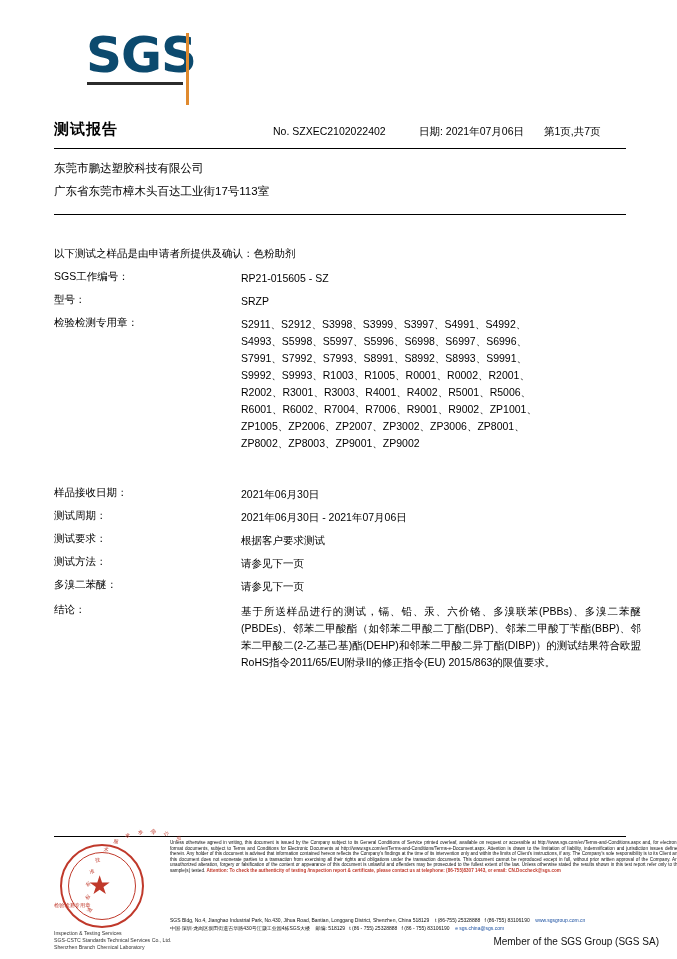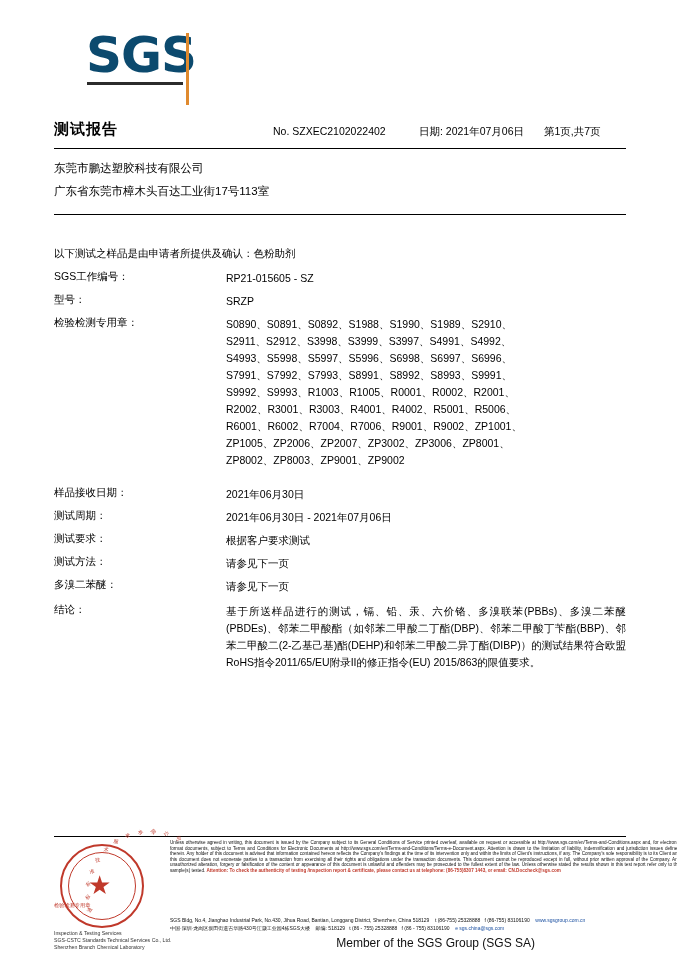--- a/index.html
+++ b/index.html
@@ -143,21 +143,21 @@
   }
   .field-label {
     position: absolute;
     left: 0;
     top: 0;
     width: 170px;
     font-size: 10.5px;
   }
   .field-value {
     position: absolute;
-    left: 172px;
+    left: 187px;
     top: 0;
     width: 400px;
     font-size: 10.5px;
     line-height: 17px;
   }
   .field-value .refline {
     display: block;
     white-space: pre;
   }
   .conclusion-value {
@@ -277,23 +277,23 @@
   .footer-addr .blue {
     color: #1a4fa0;
   }
   .footer-addr .row {
     white-space: nowrap;
   }
   .member-line {
     position: absolute;
     left: 0;
     top: 936px;
-    width: 535px;
+    width: 659px;
     text-align: right;
-    font-size: 12px;
+    font-size: 10px;
     color: #111;
   }
 </style>
 </head>
 <body>
 
 <div class="page">
 
   <div class="logo-block">
     <div class="logo-text">SGS</div>
@@ -323,21 +323,20 @@
     </div>
 
     <div class="field-row" style="margin-top:6px;">
       <div class="field-label">型号：</div>
       <div class="field-value">SRZP</div>
     </div>
 
     <div class="field-row" style="margin-top:6px; min-height:160px;">
       <div class="field-label">检验检测专用章：</div>
       <div class="field-value">
-        <span class="refline">S0890、S0891、S0892、S1988、S1990、S1989、S2910、</span>
         <span class="refline">S2911、S2912、S3998、S3999、S3997、S4991、S4992、</span>
         <span class="refline">S4993、S5998、S5997、S5996、S6998、S6997、S6996、</span>
         <span class="refline">S7991、S7992、S7993、S8991、S8992、S8993、S9991、</span>
         <span class="refline">S9992、S9993、R1003、R1005、R0001、R0002、R2001、</span>
         <span class="refline">R2002、R3001、R3003、R4001、R4002、R5001、R5006、</span>
         <span class="refline">R6001、R6002、R7004、R7006、R9001、R9002、ZP1001、</span>
         <span class="refline">ZP1005、ZP2006、ZP2007、ZP3002、ZP3006、ZP8001、</span>
         <span class="refline">ZP8002、ZP8003、ZP9001、ZP9002</span>
       </div>
     </div>

